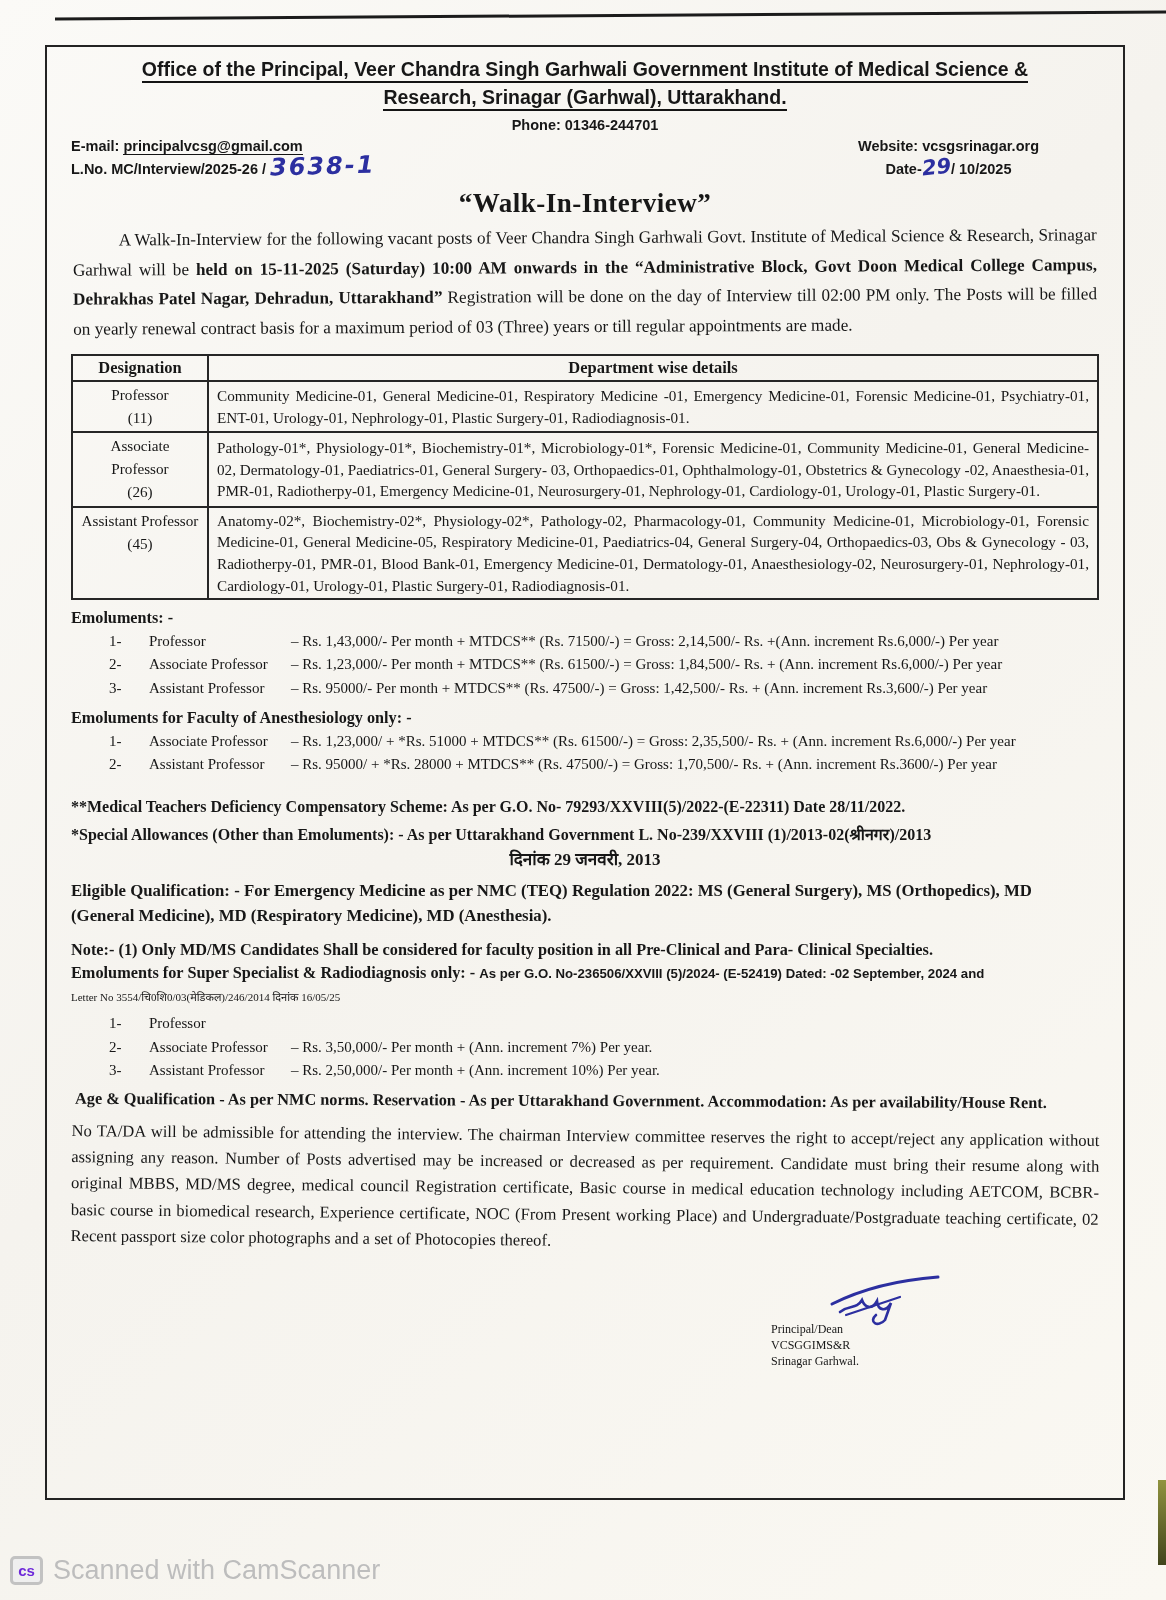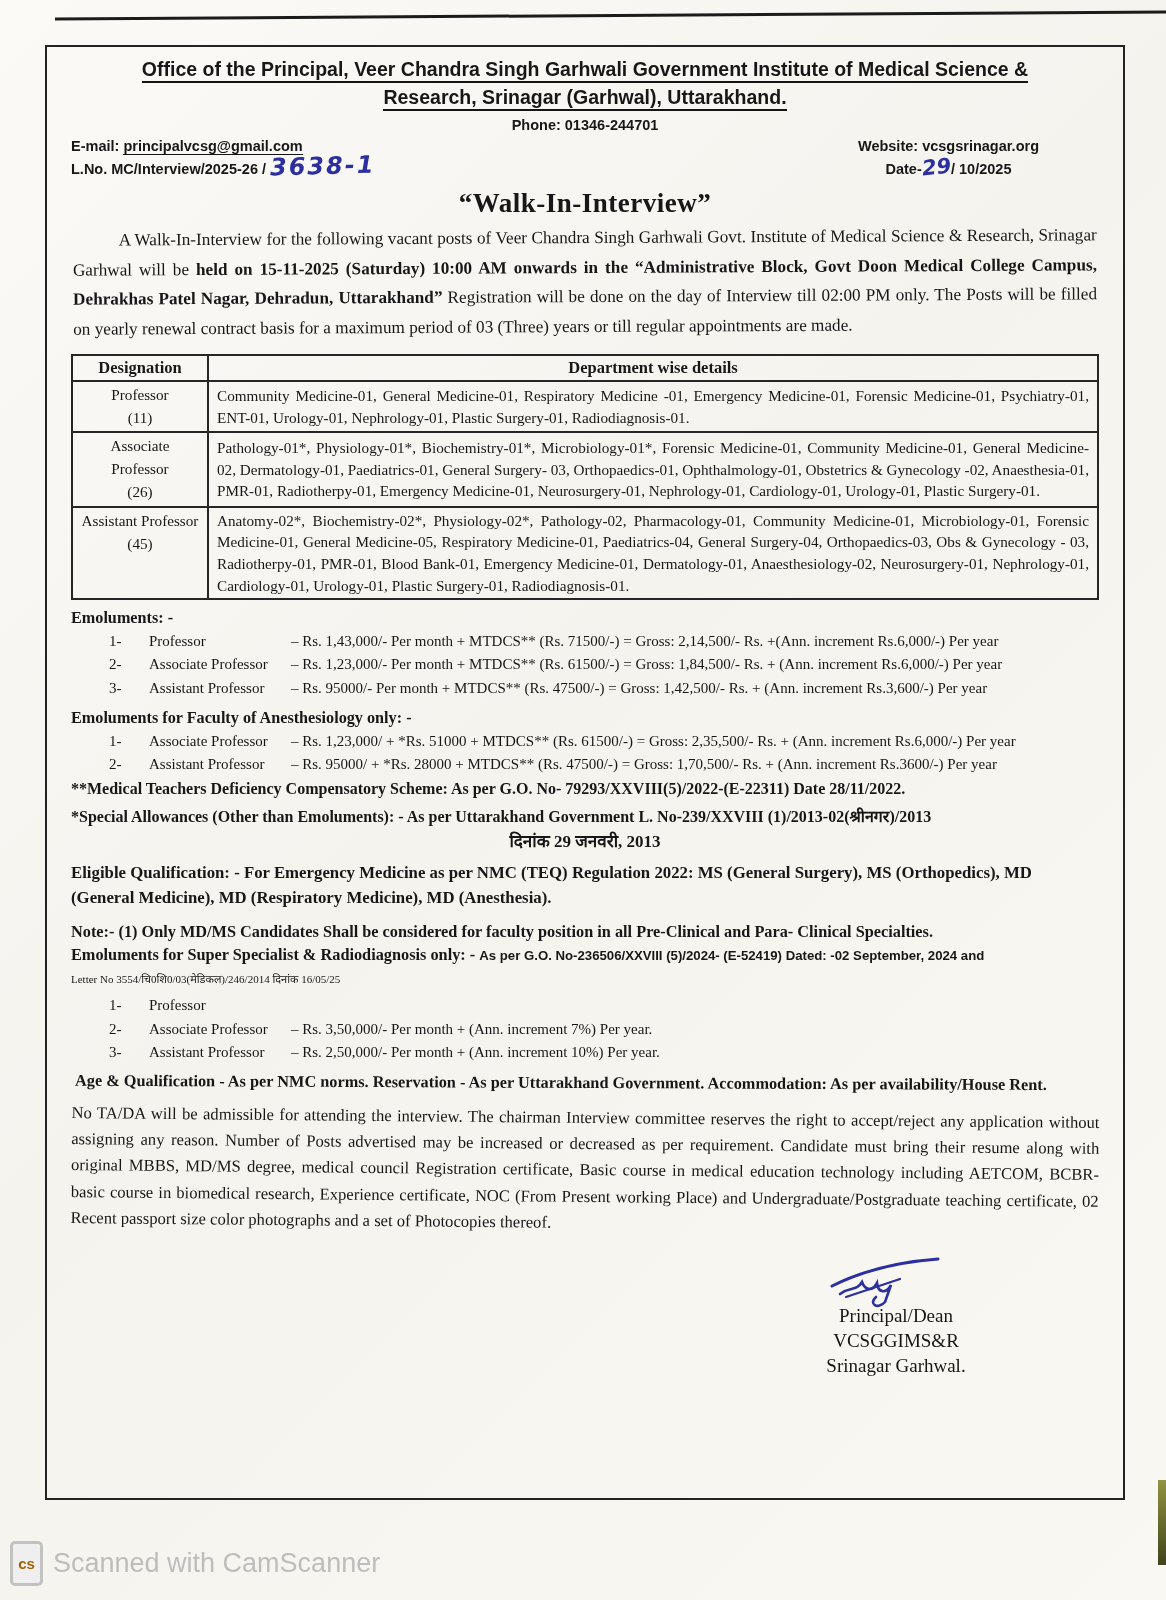--- a/index.html
+++ b/index.html
@@ -35,37 +35,37 @@
   th.des-h{width:118px;font-size:16.5px;}
   th.det-h{font-size:16.5px;}
   td.des{text-align:center;vertical-align:top;padding-top:5px;line-height:1.5;}
   td.det{text-align:justify;line-height:1.42;}
   
   .sec-head{font-weight:bold;font-size:16.2px;margin:9px 0 2px 0;}
   .em-item{display:flex;font-size:15px;line-height:1.55;padding-left:38px;align-items:baseline;}
   .em-num{width:40px;flex:none;}
   .em-label{width:142px;flex:none;}
   .em-rest{flex:1;}
-  .note-mtdcs{font-weight:bold;font-size:16px;margin-top:4px;}
+  .note-mtdcs{font-weight:bold;font-size:16px;margin-top:22px;}
   .special1{font-weight:bold;font-size:16px;margin-top:7px;}
   .special2{font-weight:bold;font-size:17px;text-align:center;margin-top:2px;}
   .eligible{font-weight:bold;font-size:16.8px;margin-top:9px;line-height:1.45;}
   .note-line{font-weight:bold;font-size:16.3px;margin-top:11px;line-height:1.4;}
   .super-head{font-weight:bold;font-size:16.3px;line-height:1.4;}
   .super-go{font-family:"Liberation Sans",sans-serif;font-size:13.2px;}
   .super-letter{font-weight:normal;font-size:11px;}
   .super-items{margin-top:5px;}
   .age{font-weight:bold;font-size:16.3px;margin-top:7px;padding-left:4px;line-height:1.45;transform:rotate(0.25deg);}
   .closing{font-size:16.6px;line-height:1.58;text-align:justify;margin-top:10px;transform:rotate(0.55deg);}
   
-  .sig{width:250px;margin-left:700px;margin-top:0px;text-align:center;font-size:19px;line-height:1.3;}
+  .sig{width:250px;margin-left:700px;margin-top:0px;font-size:12px;line-height:1.3;}
   .sig svg{display:block;margin:0 auto -8px auto;}
   
   .watermark{position:absolute;left:10px;bottom:14px;display:flex;align-items:center;gap:10px;color:#bdbdbd;font-family:"Liberation Sans",sans-serif;font-size:27px;}
-  .cs-badge{width:33px;height:45px;border:3px solid #c2c2c2;border-radius:5px;box-sizing:border-box;display:flex;align-items:center;justify-content:center;font-size:15px;font-weight:bold;color:#a16207;background:#efefef;}
+  .cs-badge{width:33px;height:29px;border:3px solid #c2c2c2;border-radius:5px;box-sizing:border-box;display:flex;align-items:center;justify-content:center;font-size:15px;font-weight:bold;color:#6d28d9;background:#efefef;}
   .artifact-right{position:absolute;right:0;top:1480px;width:8px;height:85px;background:linear-gradient(#90933f,#41441c);}
 </style>
 </head>
 <body>
 
 <div class="top-edge"></div>
 
 <div class="doc">
 
   <div>

